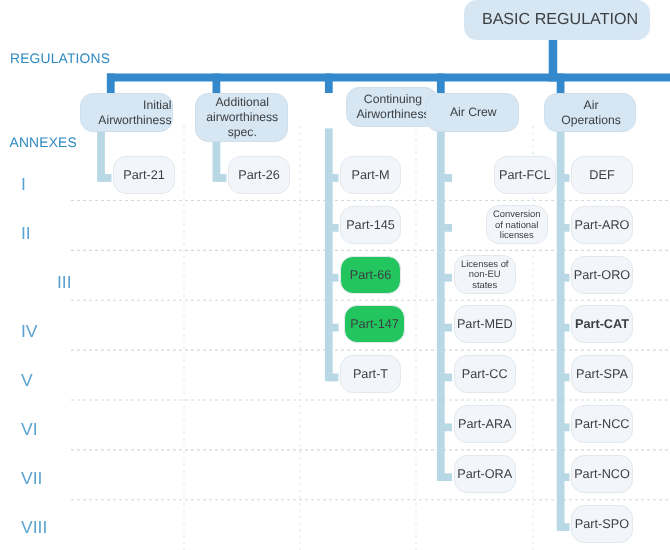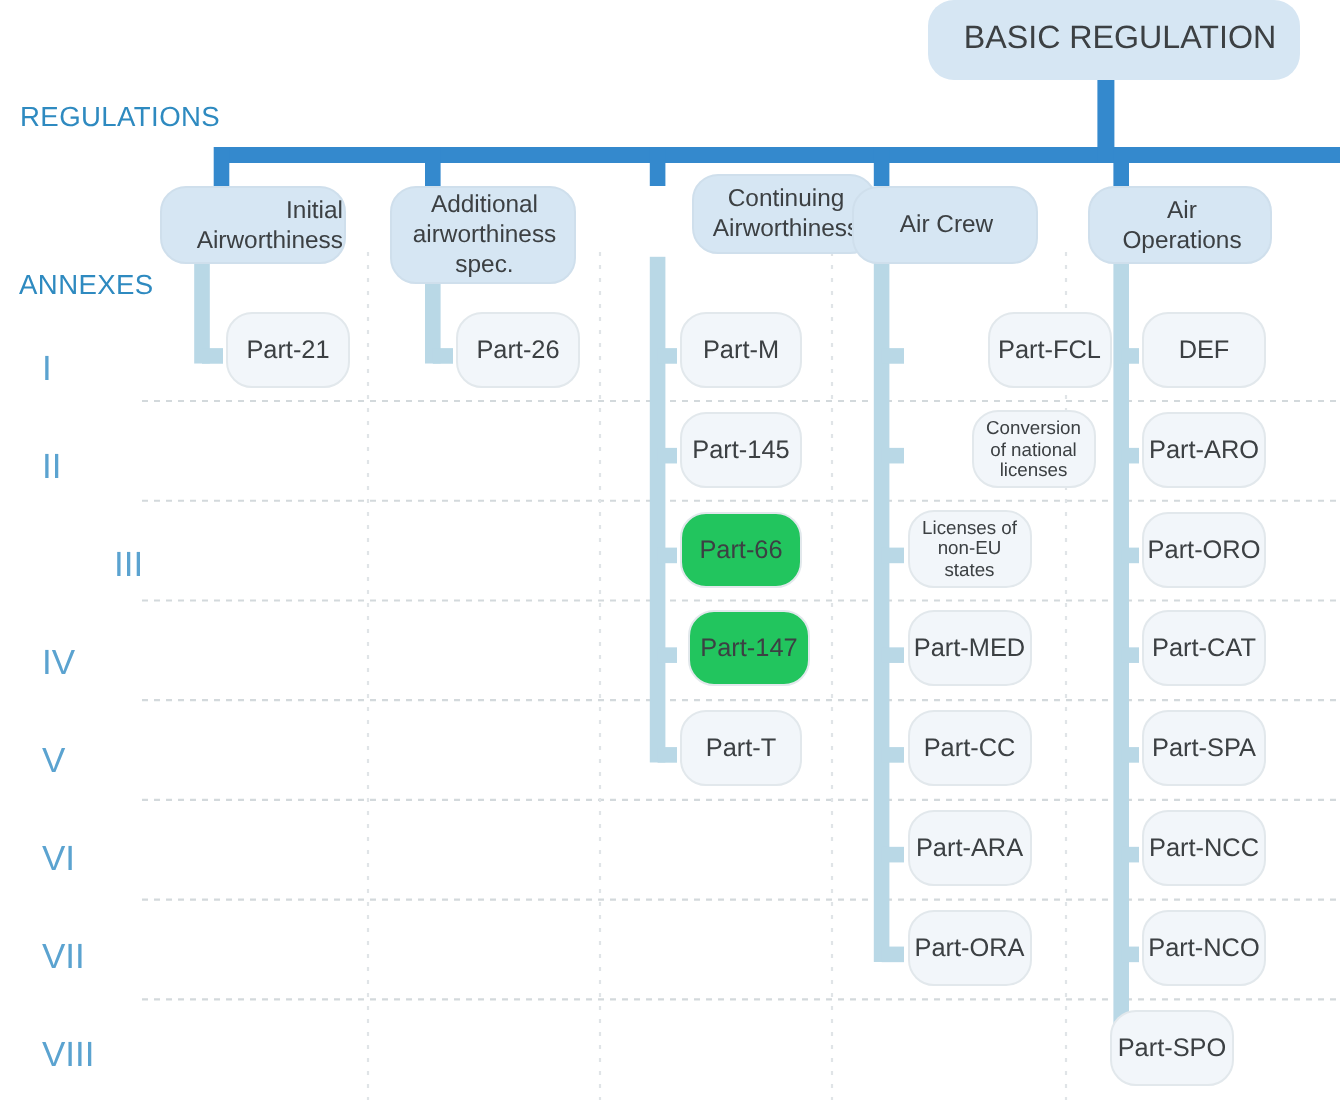--- a/index.html
+++ b/index.html
@@ -143,33 +143,33 @@
       </div>
       <div class="node part" style="left: 571px; top: 155.865px; width: 62px; height: 38px; background: rgb(242, 246, 250); color: rgb(60, 64, 67); border: 1px solid rgb(226, 232, 236);">
         <span>DEF</span>
       </div>
       <div class="node part" style="left: 571px; top: 205.735px; width: 62px; height: 38px; background: rgb(242, 246, 250); color: rgb(60, 64, 67); border: 1px solid rgb(226, 232, 236);">
         <span>Part-ARO</span>
       </div>
       <div class="node part" style="left: 571px; top: 255.605px; width: 62px; height: 38px; background: rgb(242, 246, 250); color: rgb(60, 64, 67); border: 1px solid rgb(226, 232, 236);">
         <span>Part-ORO</span>
       </div>
-      <div class="node part" style="left: 571px; top: 305.475px; width: 62px; height: 38px; background: rgb(242, 246, 250); color: rgb(60, 64, 67); border: 1px solid rgb(226, 232, 236);">
+      <div class="node part" style="left: 571px; top: 305.475px; width: 62px; height: 38px; background: rgb(242, 246, 250); color: rgb(60, 64, 67); border: 1px solid rgb(226, 232, 236); font-weight: bold;">
         <span>Part-CAT</span>
       </div>
       <div class="node part" style="left: 571px; top: 355.345px; width: 62px; height: 38px; background: rgb(242, 246, 250); color: rgb(60, 64, 67); border: 1px solid rgb(226, 232, 236);">
         <span>Part-SPA</span>
       </div>
       <div class="node part" style="left: 571px; top: 405.215px; width: 62px; height: 38px; background: rgb(242, 246, 250); color: rgb(60, 64, 67); border: 1px solid rgb(226, 232, 236);">
         <span>Part-NCC</span>
       </div>
       <div class="node part" style="left: 571px; top: 455.085px; width: 62px; height: 38px; background: rgb(242, 246, 250); color: rgb(60, 64, 67); border: 1px solid rgb(226, 232, 236);">
         <span>Part-NCO</span>
       </div>
-      <div class="node part" style="left: 555px; top: 504.955px; width: 62px; height: 38px; background: rgb(242, 246, 250); color: rgb(60, 64, 67); border: 1px solid rgb(226, 232, 236);">
+      <div class="node part" style="left: 571px; top: 504.955px; width: 62px; height: 38px; background: rgb(242, 246, 250); color: rgb(60, 64, 67); border: 1px solid rgb(226, 232, 236);">
         <span>Part-SPO</span>
       </div>
     </div>
 <div class="sectlabel" style="left: 10px; top: 51px; color: rgb(46, 138, 192);">REGULATIONS</div>
     <div class="sectlabel" style="left: 9.5px; top: 134.5px; color: rgb(46, 138, 192);">ANNEXES</div>
     <div class="numeral" style="left: 21px; top: 175.5px; color: rgb(91, 163, 208);">I</div>
     <div class="numeral" style="left: 21px; top: 224.5px; color: rgb(91, 163, 208);">II</div>
     <div class="numeral" style="left: 21px; top: 273.5px; color: rgb(91, 163, 208); margin-left: 36px;">III</div>
     <div class="numeral" style="left: 21px; top: 322.5px; color: rgb(91, 163, 208);">IV</div>
     <div class="numeral" style="left: 21px; top: 371.5px; color: rgb(91, 163, 208);">V</div>

